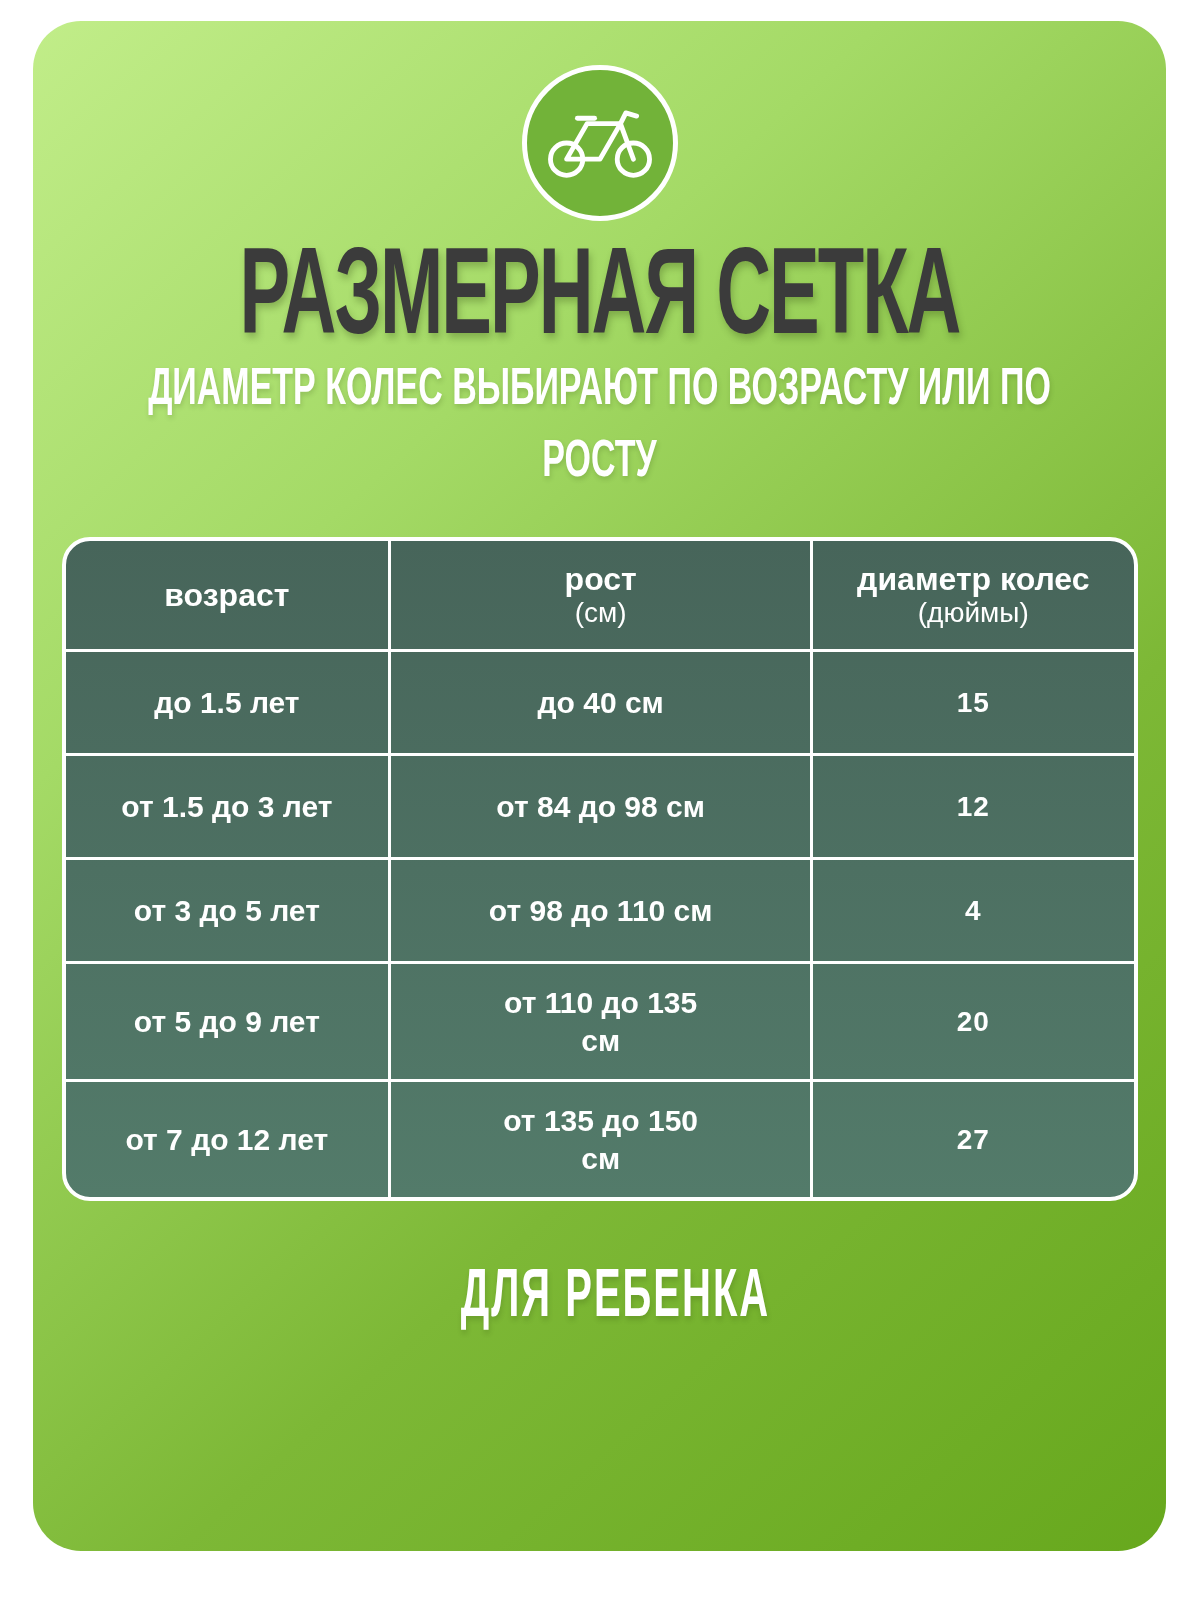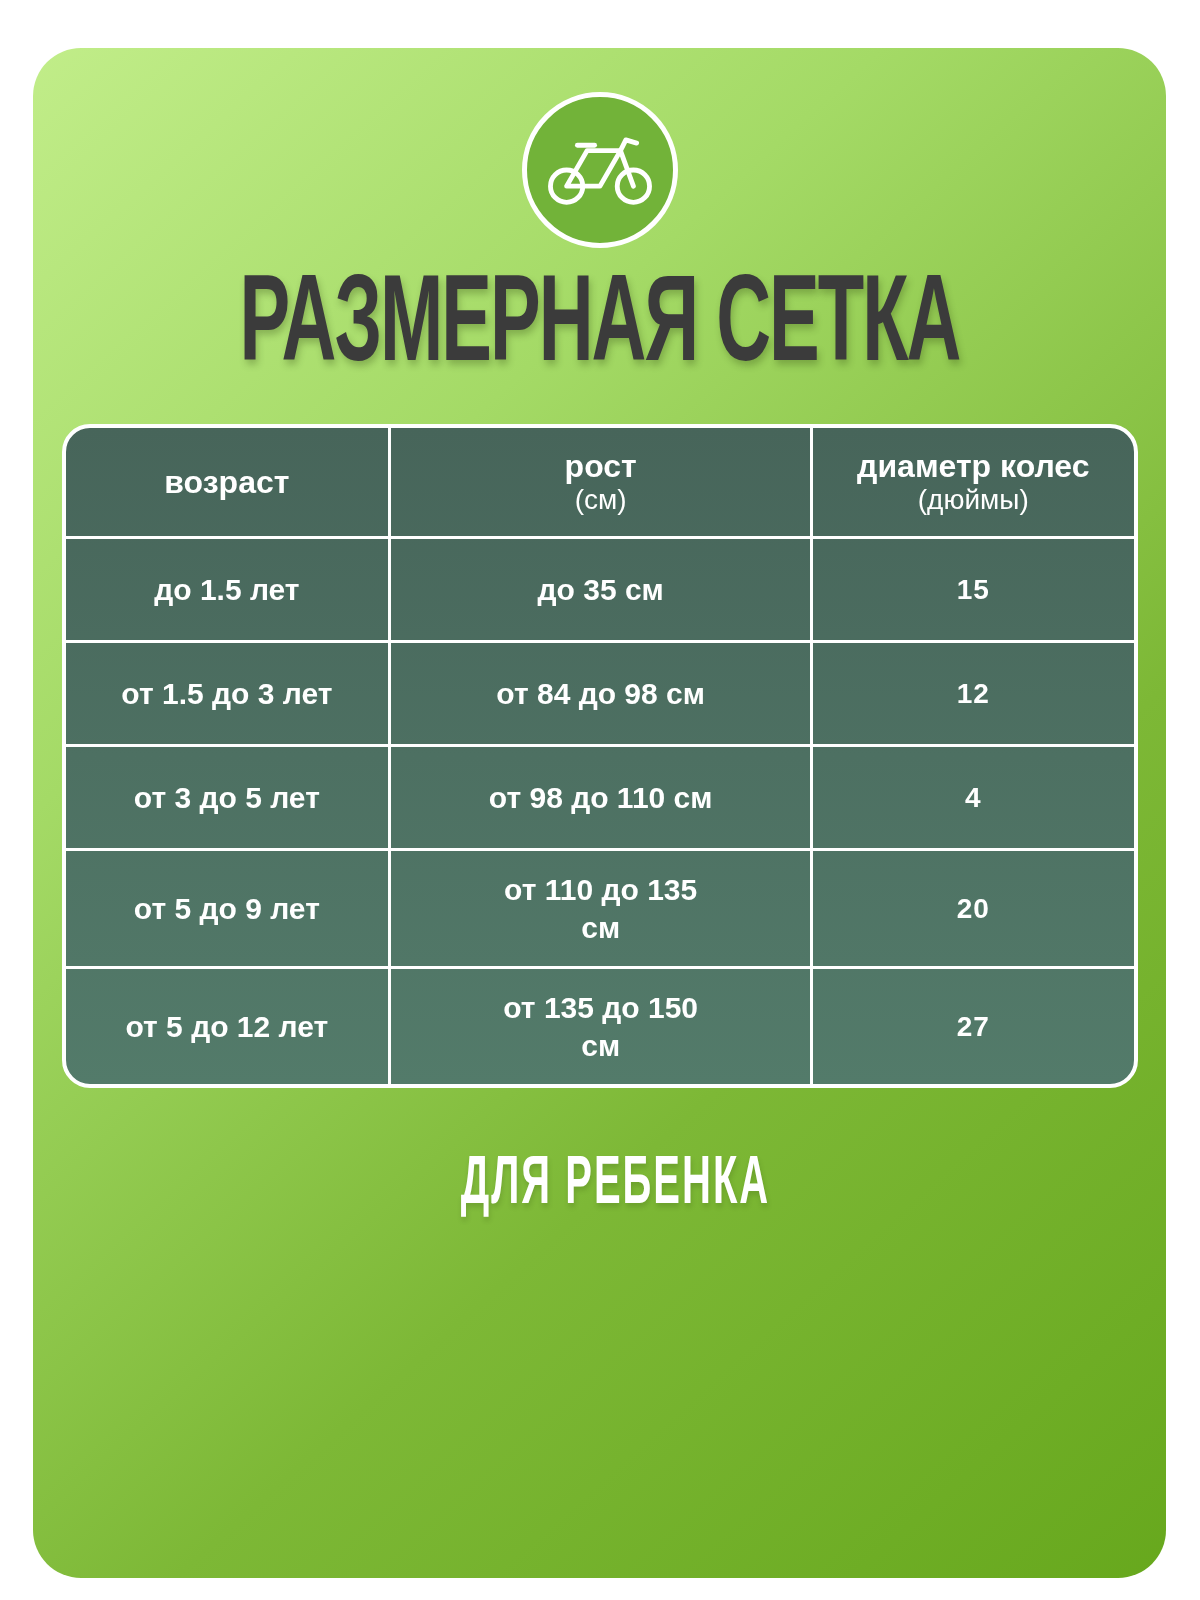--- a/index.html
+++ b/index.html
@@ -8,21 +8,21 @@
 
   .page {
     position:relative;
     width:1200px; height:1600px;
     background:#ffffff;
     overflow:hidden;
   }
 
   .card {
     position:absolute;
-    left:33px; top:48px;
+    left:33px; top:21px;
     width:1133px; height:1530px;
     border-radius:48px;
     background:linear-gradient(138deg,
       var(--card-gradient-top,#c1ed89) 0%,
       #a4da66 30%,
       #7db836 65%,
       var(--card-gradient-bottom,#67a81d) 100%);
     display:flex;
     flex-direction:column;
     align-items:center;
@@ -137,35 +137,38 @@
             <path d="M71 16 L76 6 L86 9"></path>
           </g>
         </svg>
       </span>
     </div>
 
     <div class="title-row">
       <div class="title-text">РАЗМЕРНАЯ СЕТКА</div>
     </div>
 
+    <div class="subtitle-row">
+      <div class="subtitle-text">ДИАМЕТР КОЛЕС ВЫБИРАЮТ ПО ВОЗРАСТУ ИЛИ ПО РОСТУ</div>
+    </div>
 
     <div class="size-table">
         <div class="row"><div class="cell th">
             <span class="th-label">возраст</span>
           </div><div class="cell th">
             <span class="th-label">рост</span>
             <span class="th-unit">(см)</span>
           </div><div class="cell th">
             <span class="th-label">диаметр колес</span>
             <span class="th-unit">(дюймы)</span>
           </div></div>
         <div class="row"><div class="cell td">
             <span>до 1.5 лет</span>
           </div><div class="cell td">
-            <span>до 35 см</span>
+            <span>до 40 см</span>
           </div><div class="cell td num">
             <span>15</span>
           </div></div>
         <div class="row"><div class="cell td">
             <span>от 1.5 до 3 лет</span>
           </div><div class="cell td">
             <span>от 84 до 98 см</span>
           </div><div class="cell td num">
             <span>12</span>
           </div></div>
@@ -178,21 +181,21 @@
           </div></div>
         <div class="row"><div class="cell td">
             <span>от 5 до 9 лет</span>
           </div><div class="cell td">
             <span>от 110 до 135
 см</span>
           </div><div class="cell td num">
             <span>20</span>
           </div></div>
         <div class="row"><div class="cell td">
-            <span>от 5 до 12 лет</span>
+            <span>от 7 до 12 лет</span>
           </div><div class="cell td">
             <span>от 135 до 150
 см</span>
           </div><div class="cell td num">
             <span>27</span>
           </div></div>
       </div>
 
     <div class="footer-row">
       <div class="footer-text">ДЛЯ РЕБЕНКА</div>

